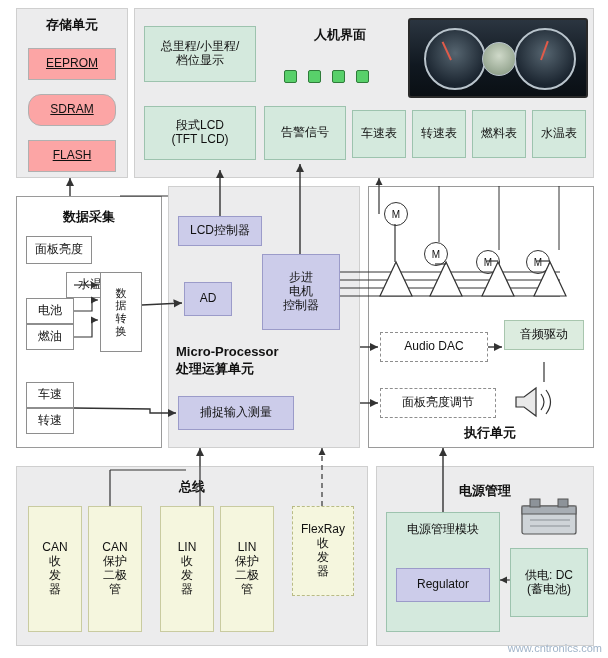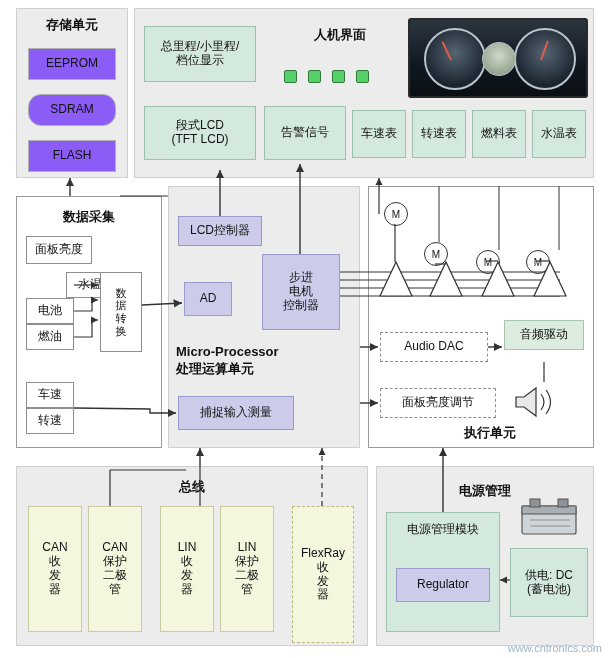--- a/index.html
+++ b/index.html
@@ -16,21 +16,21 @@
   .title{
     position:absolute;font-weight:bold;font-size:13px;color:#111;
     text-align:center;
   }
   .box{
     position:absolute;box-sizing:border-box;
     display:flex;align-items:center;justify-content:center;
     text-align:center;font-size:12px;color:#111;line-height:1.15;
     border:1px solid #9aa0a6;
   }
-  .box-grey{background:#8b5cf6;border:1px solid #b0b0b0;}
+  .box-grey{background:#fca5a5;border:1px solid #b0b0b0;text-decoration:underline;}
   .box-mint{background:#d4e9dd;border:1px solid #9dc3ae;}
   .box-purple{background:#ccccea;border:1px solid #9b9bc9;}
   .box-white{background:#ffffff;border:1px solid #8e8e8e;}
   .box-dash{background:#ffffff;border:1px dashed #8e8e8e;}
   .box-yellow{background:#f5f6de;border:1px solid #c9cba0;}
   .box-yellow-dash{background:#f5f6de;border:1px dashed #b9bb86;}
   .box-mintlight{background:#dcecdf;border:1px solid #a8c6ae;}
   svg.arrows{position:absolute;left:0;top:0;width:608px;height:658px;pointer-events:none;}
   .cluster{
     position:absolute;border:2px solid #2a2a2a;border-radius:3px;overflow:hidden;
@@ -153,21 +153,21 @@
 二极
 管</div>
 <div class="box box-yellow" style="left:160px;top:506px;width:54px;height:126px;white-space:pre-line;font-size:12px;">LIN
 收
 发
 器</div>
 <div class="box box-yellow" style="left:220px;top:506px;width:54px;height:126px;white-space:pre-line;font-size:12px;">LIN
 保护
 二极
 管</div>
-<div class="box box-yellow-dash" style="left:292px;top:506px;width:62px;height:137px;white-space:pre-line;font-size:12px;">FlexRay
+<div class="box box-yellow-dash" style="left:292px;top:506px;width:62px;height:90px;white-space:pre-line;font-size:12px;">FlexRay
 收
 发
 器</div>
 
 <div class="panel grey-panel" style="left:376px;top:466px;width:218px;height:180px;"></div>
 <div class="title" style="left:420px;top:482px;width:130px;">电源管理</div>
 
 <div class="box box-mint" style="left:386px;top:512px;width:114px;height:120px;align-items:flex-start;padding-top:10px;">电源管理模块</div>
 <div class="box box-purple" style="left:396px;top:568px;width:94px;height:34px;">Regulator</div>
 

